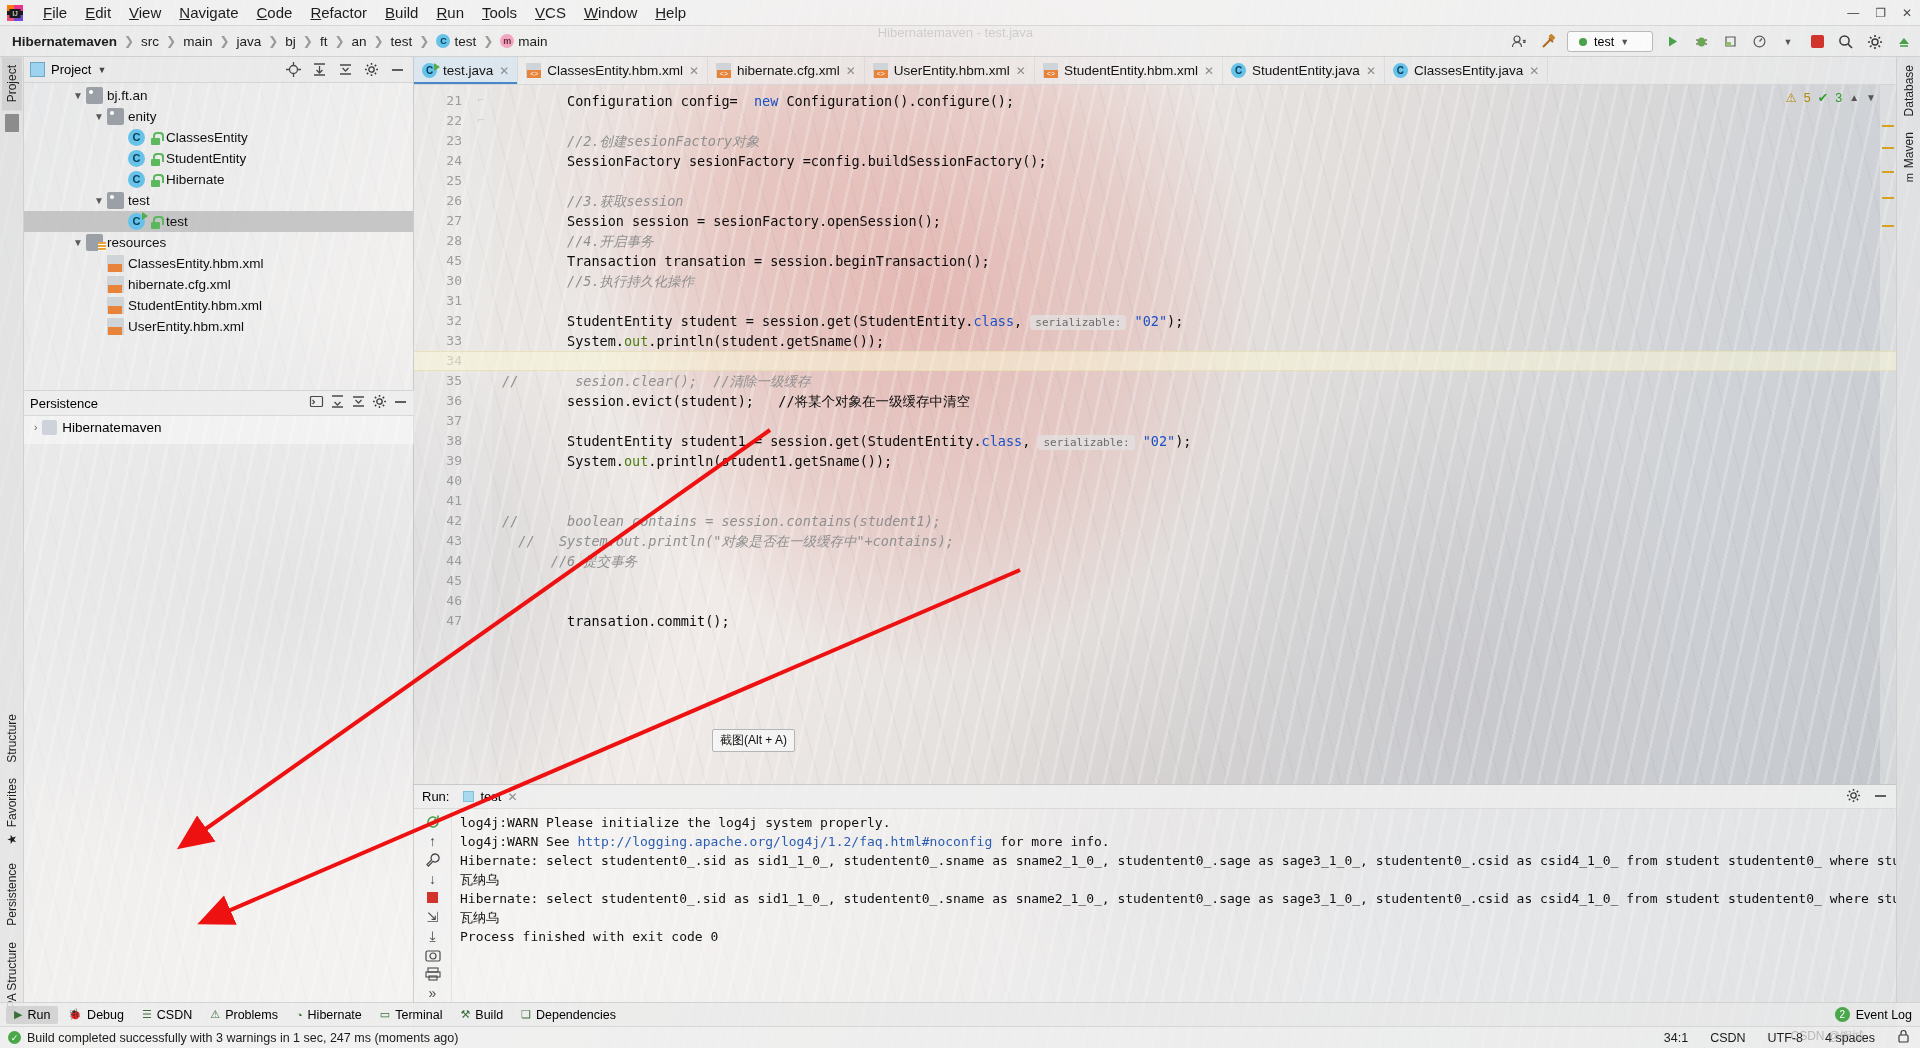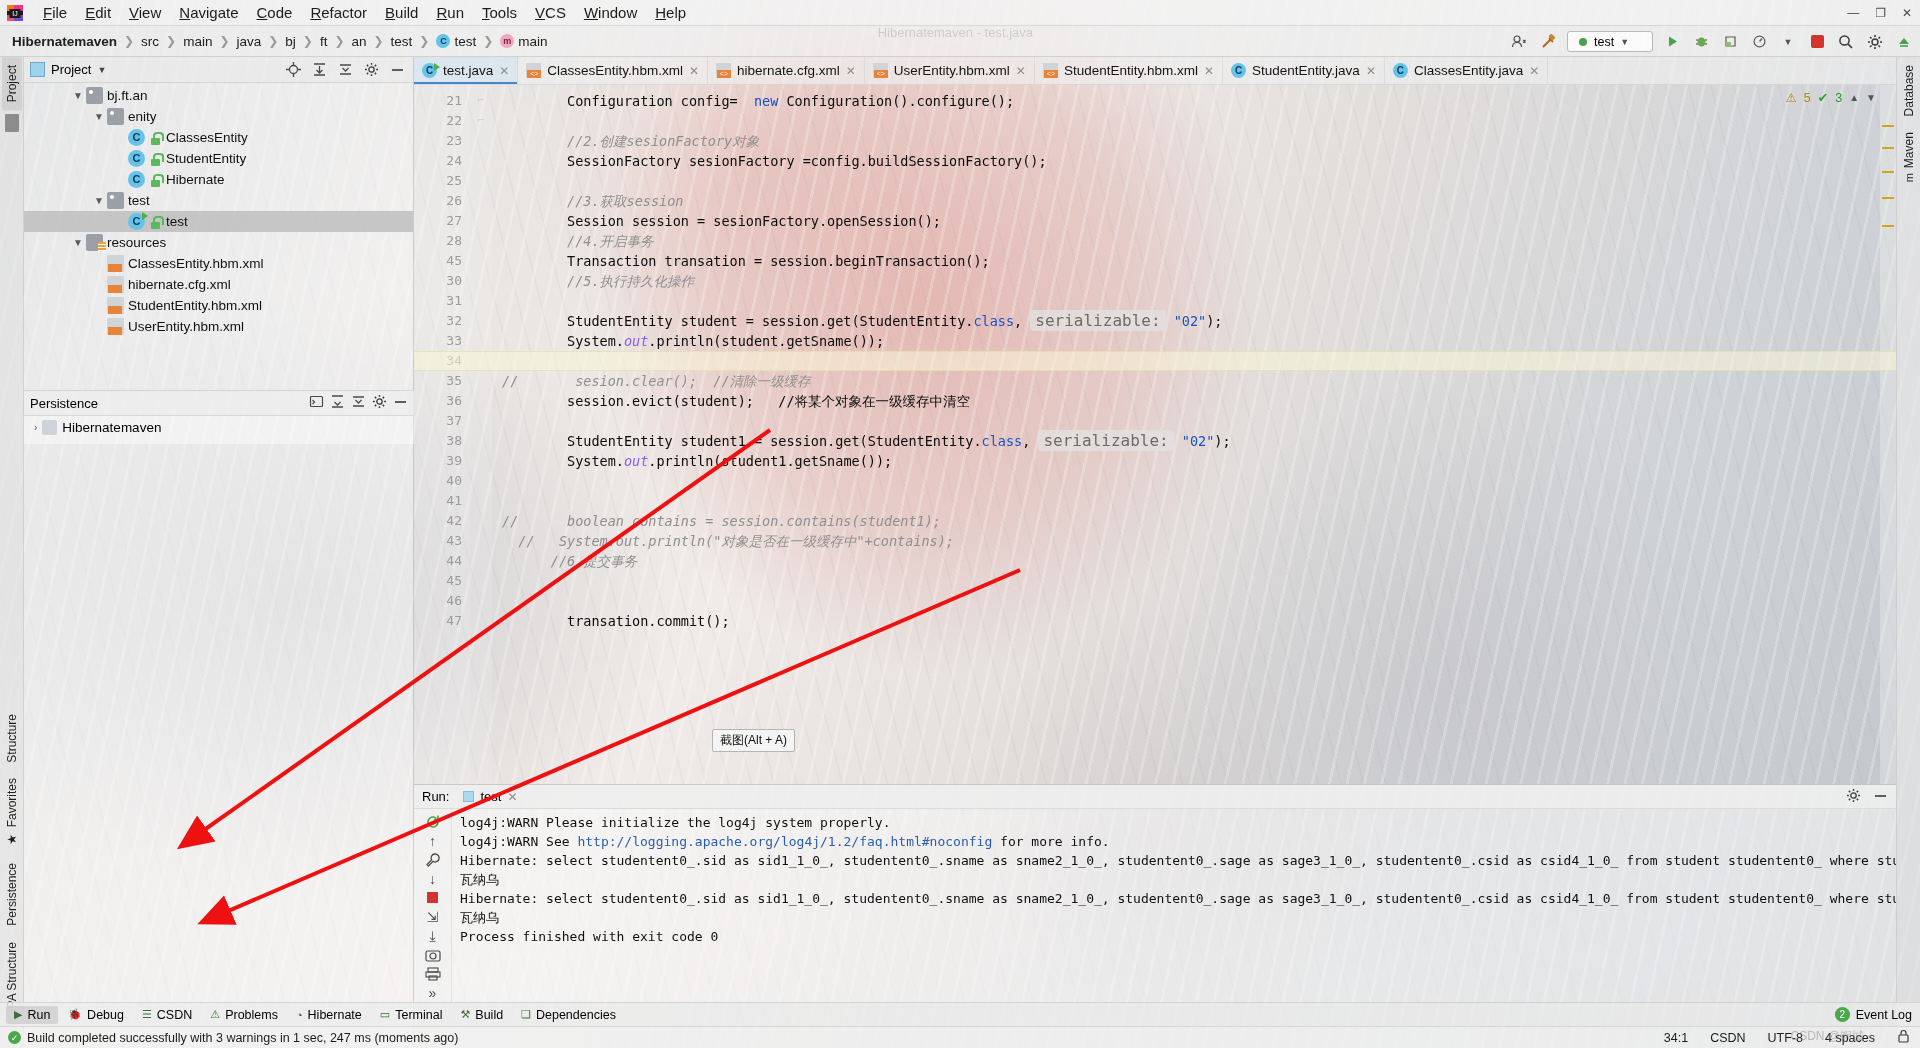--- a/index.html
+++ b/index.html
@@ -148,23 +148,23 @@
   }
   .foldcol{ width:22px;flex:0 0 22px;padding-top:6px;line-height:20px;text-align:center;color:#b5b5b5;font-size:11px;
       font-family:"DejaVu Sans Mono",monospace; background:rgba(246,246,246,.20);}
   .code{
     flex:1; padding-top:6px; padding-left:10px; font-family:"DejaVu Sans Mono", monospace;
     font-size:13.5px; line-height:20px; white-space:pre; color:#0b0b0b; overflow:hidden; position:relative;
   }
   .code .ln{ height:20px; }
   .code .cmt{ color:#8f8f8f; font-style:italic; }
   .code .kw{ color:#1a51c4; }
-  .code .fld{ color:#8b5cf6; font-style:italic; }
+  .code .fld{ color:#4d7c0f; }
   .code .str{ color:#1a51c4; }
-  .code .hintpill{ background:rgba(225,225,225,.75); color:#6c6c6c; font-size:16px;
+  .code .hintpill{ background:rgba(225,225,225,.75); color:#6c6c6c; font-size:11px;
       padding:1px 5px; border-radius:3px; font-style:normal;margin-top:48px;}
   .hl-line{ position:absolute; left:0; right:0; height:20px; background:rgba(250,246,215,.55);
       border-top:1px solid rgba(226,220,170,.7); border-bottom:1px solid rgba(226,220,170,.7); }
 
   .inspect{
     position:absolute; top:0; right:0; width:16px; bottom:0;
     background:rgba(244,244,244,.35);
   }
   .insp-head{ position:absolute; right:20px; top:5px; display:flex;align-items:center;gap:7px;font-size:12.5px;}
   .insp-head .warn{ color:#b58900; }

